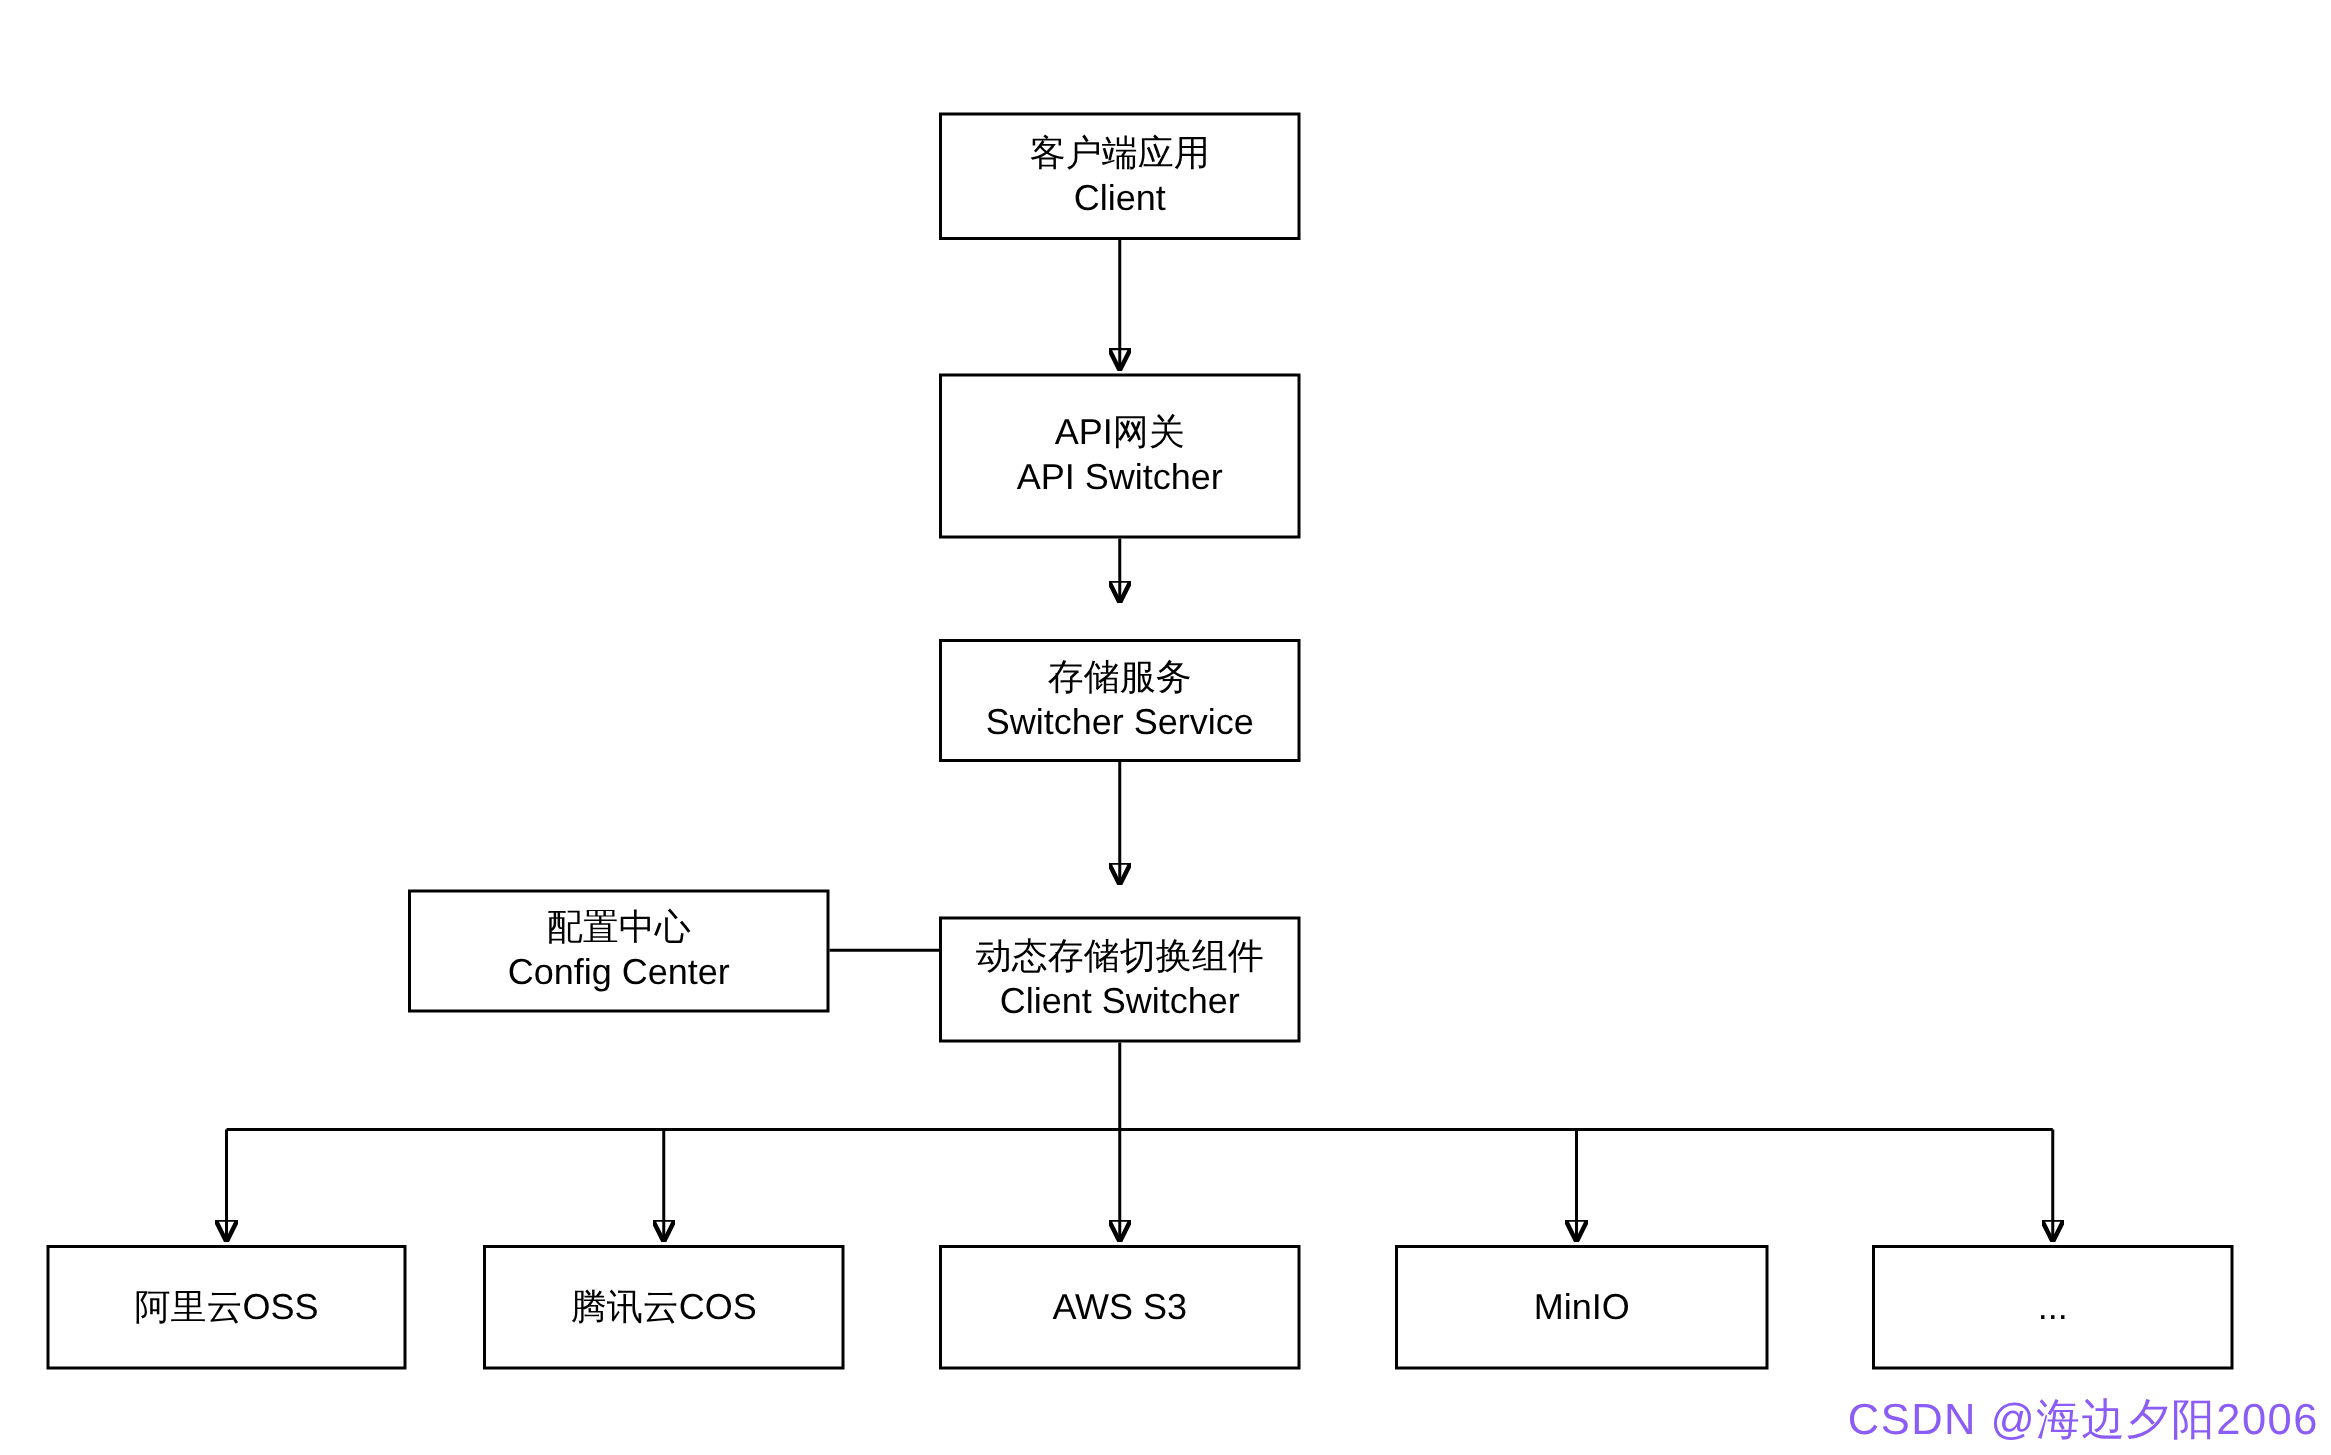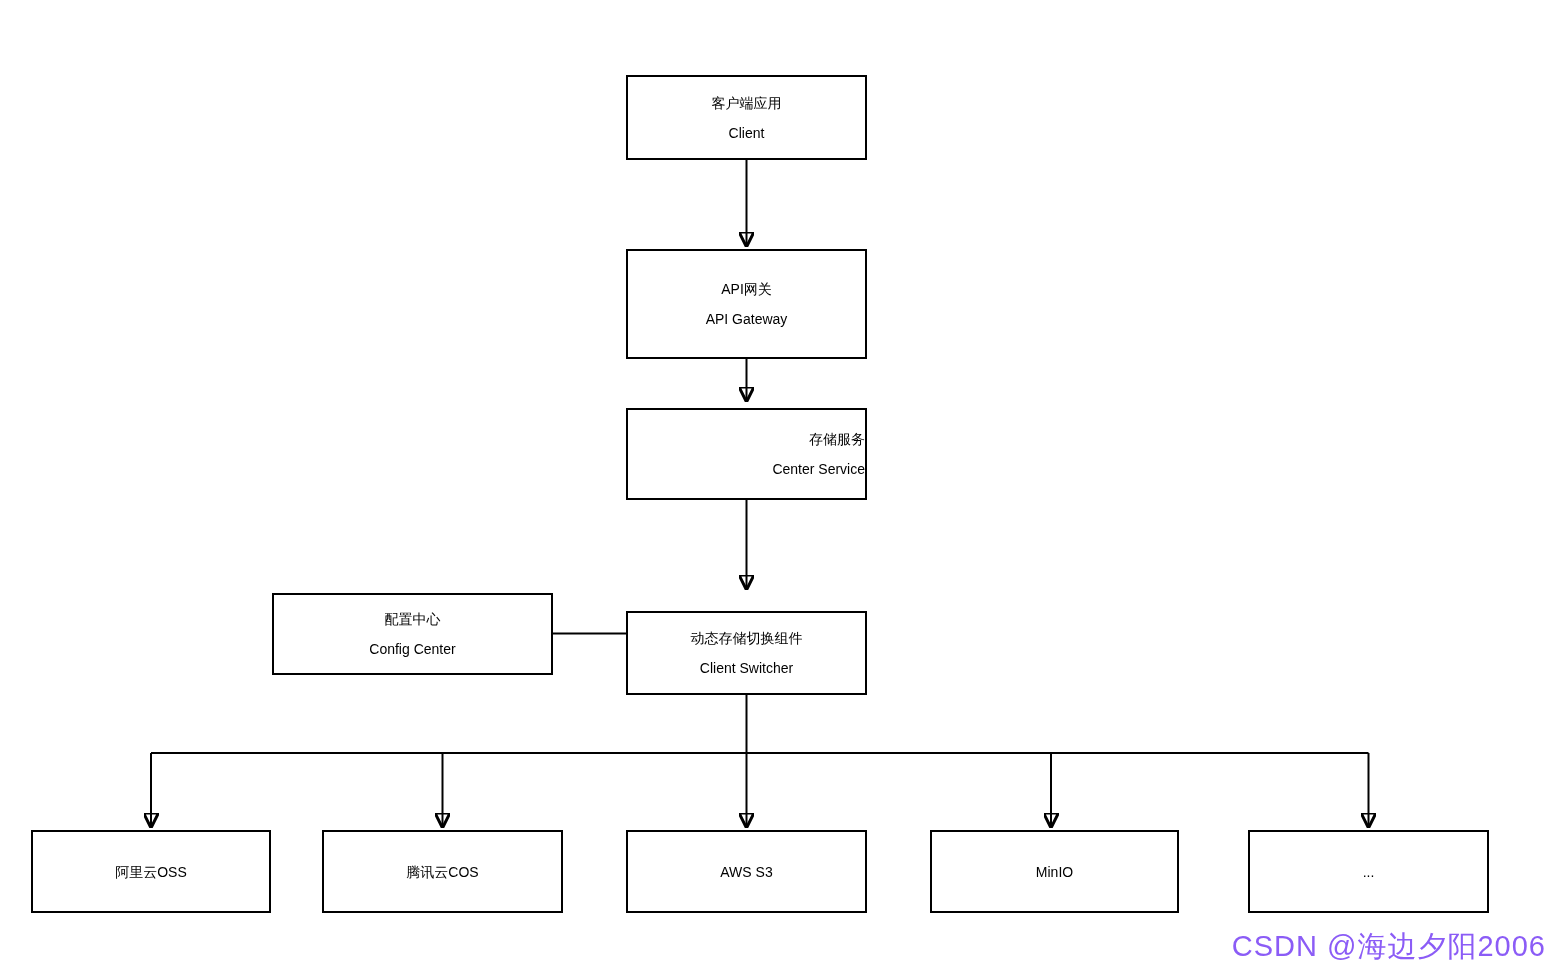--- a/index.html
+++ b/index.html
@@ -26,28 +26,28 @@
   .node {
     position: absolute;
     background: #ffffff;
     border: 2px solid #000000;
     display: flex;
     flex-direction: column;
     align-items: center;
     justify-content: center;
     text-align: center;
     color: #000000;
-    font-size: 14px;
+    font-size: 24px;
     line-height: 30px;
     z-index: 1;
   }
   .node span { display: block; white-space: nowrap; }
   .node-client           { left: 626px;  top: 75px;  width: 241px; height: 85px; }
   .node-api-gateway      { left: 626px;  top: 249px; width: 241px; height: 110px; }
-  .node-storage-service  { left: 626px;  top: 408px; width: 241px; height: 92px; align-items: flex-end; }
+  .node-storage-service  { left: 626px;  top: 426px; width: 241px; height: 82px; }
   .node-storage-switcher { left: 626px;  top: 592px; width: 241px; height: 84px; margin-top: 19px; }
   .node-config-center    { left: 272px;  top: 593px; width: 281px; height: 82px; }
   .node-aliyun-oss       { left: 31px;   top: 830px; width: 240px; height: 83px; }
   .node-tencent-cos      { left: 322px;  top: 830px; width: 241px; height: 83px; }
   .node-aws-s3           { left: 626px;  top: 830px; width: 241px; height: 83px; }
   .node-minio            { left: 930px;  top: 830px; width: 249px; height: 83px; }
   .node-dots             { left: 1248px; top: 830px; width: 241px; height: 83px; }
   .watermark {
     position: absolute;
     right: 8px;
@@ -82,26 +82,26 @@
     <path d="M1368.5,753 V828" marker-end="url(#arrowhead)"></path>
   </svg>
 
   <div class="node node-client">
     <span>客户端应用</span>
     <span>Client</span>
   </div>
 
   <div class="node node-api-gateway">
     <span>API网关</span>
-    <span>API Gateway</span>
+    <span>API Switcher</span>
   </div>
 
   <div class="node node-storage-service">
     <span>存储服务</span>
-    <span>Center Service</span>
+    <span>Switcher Service</span>
   </div>
 
   <div class="node node-storage-switcher">
     <span>动态存储切换组件</span>
     <span>Client Switcher</span>
   </div>
 
   <div class="node node-config-center">
     <span>配置中心</span>
     <span>Config Center</span>

